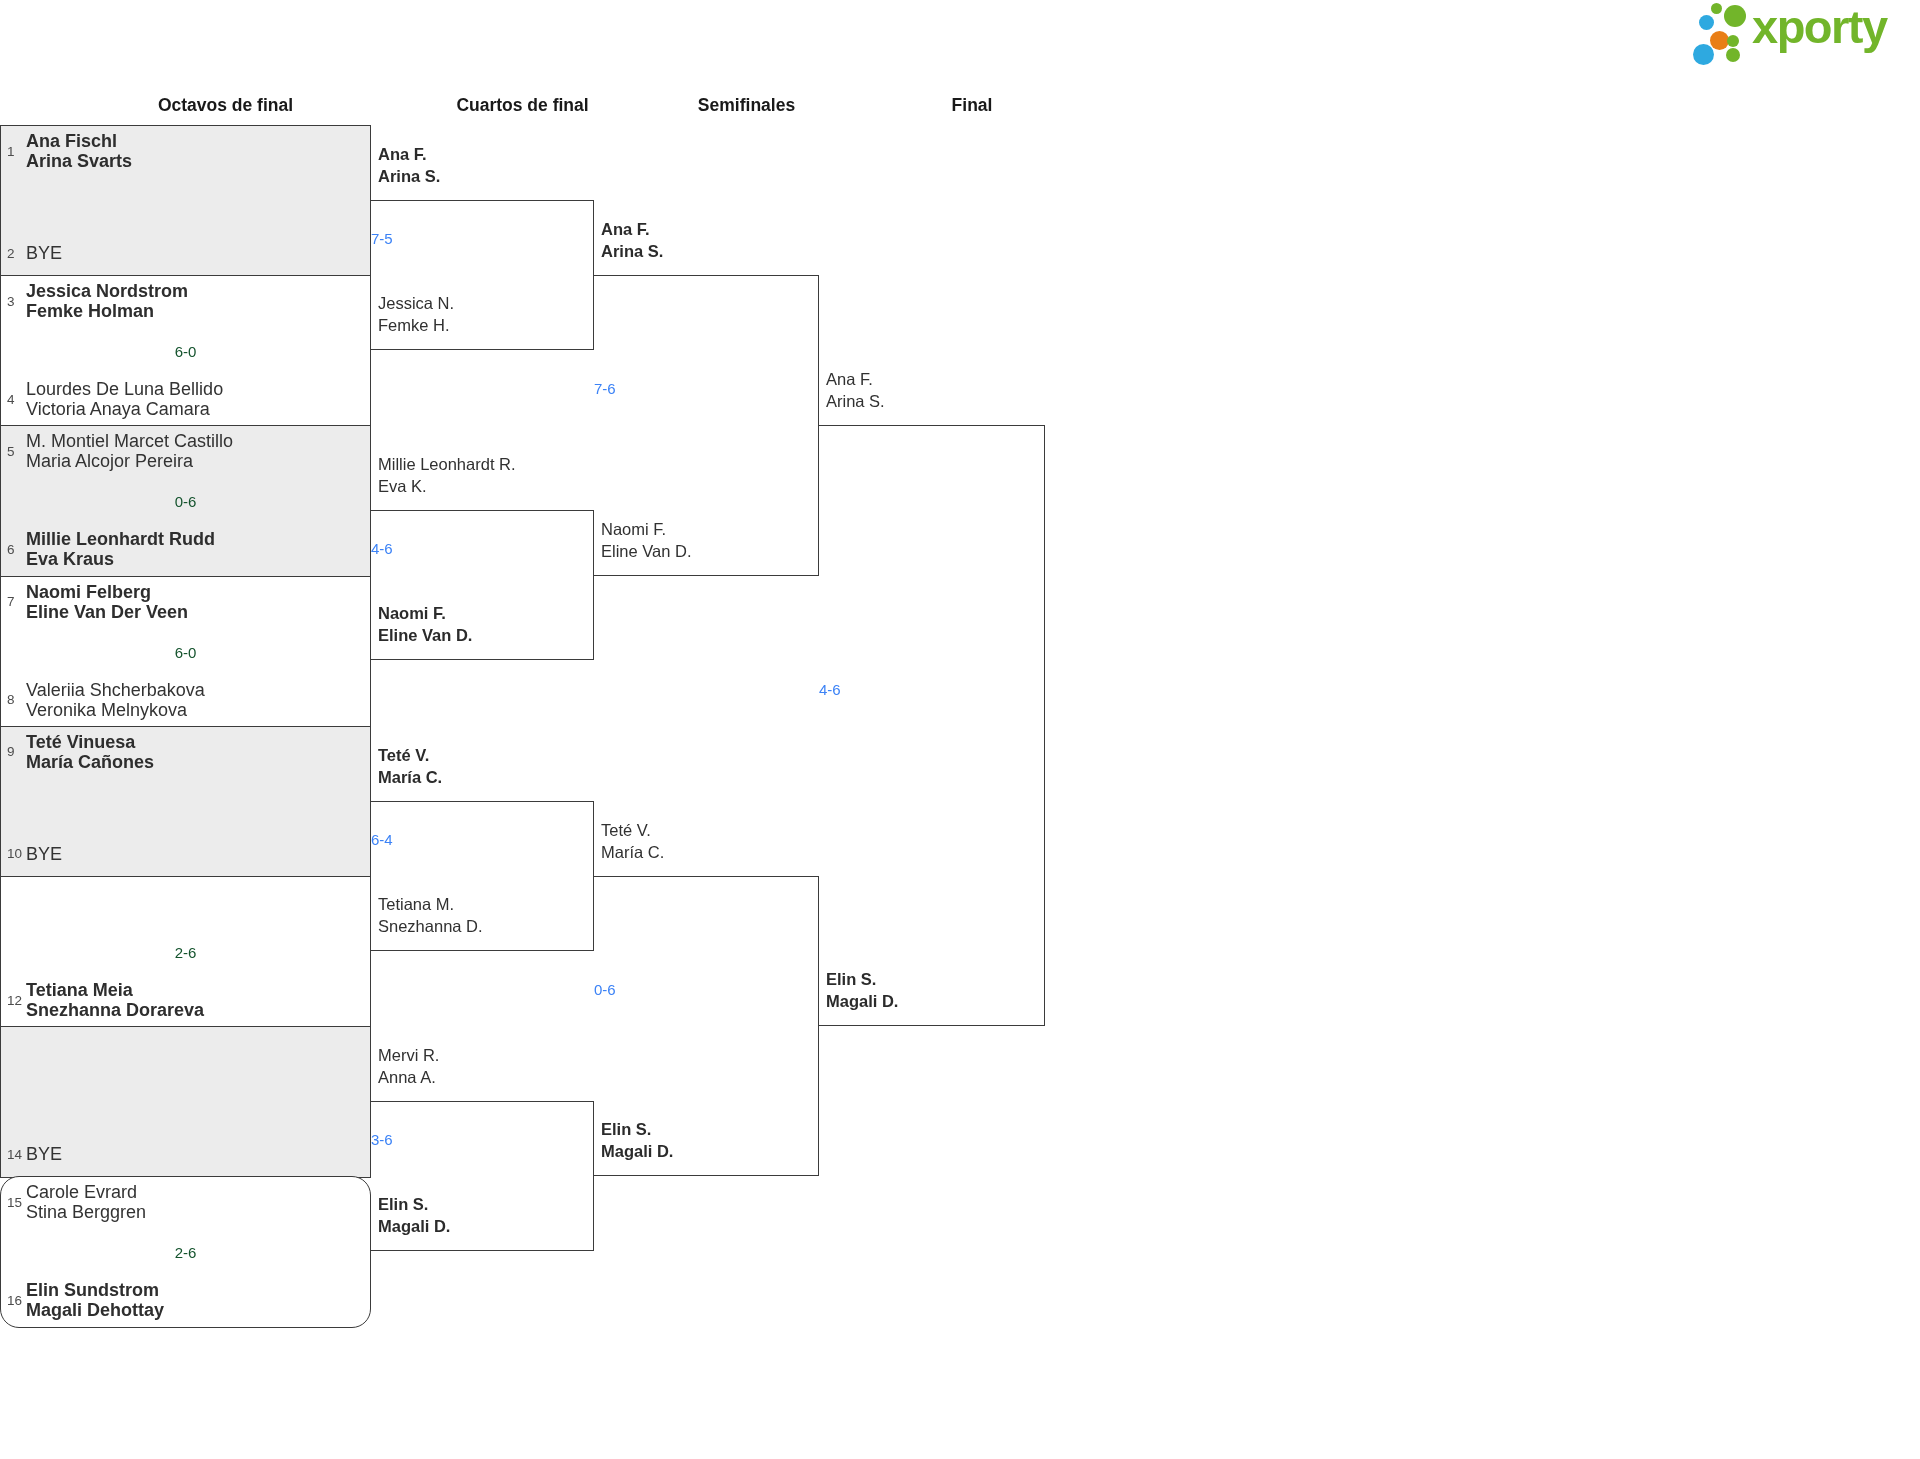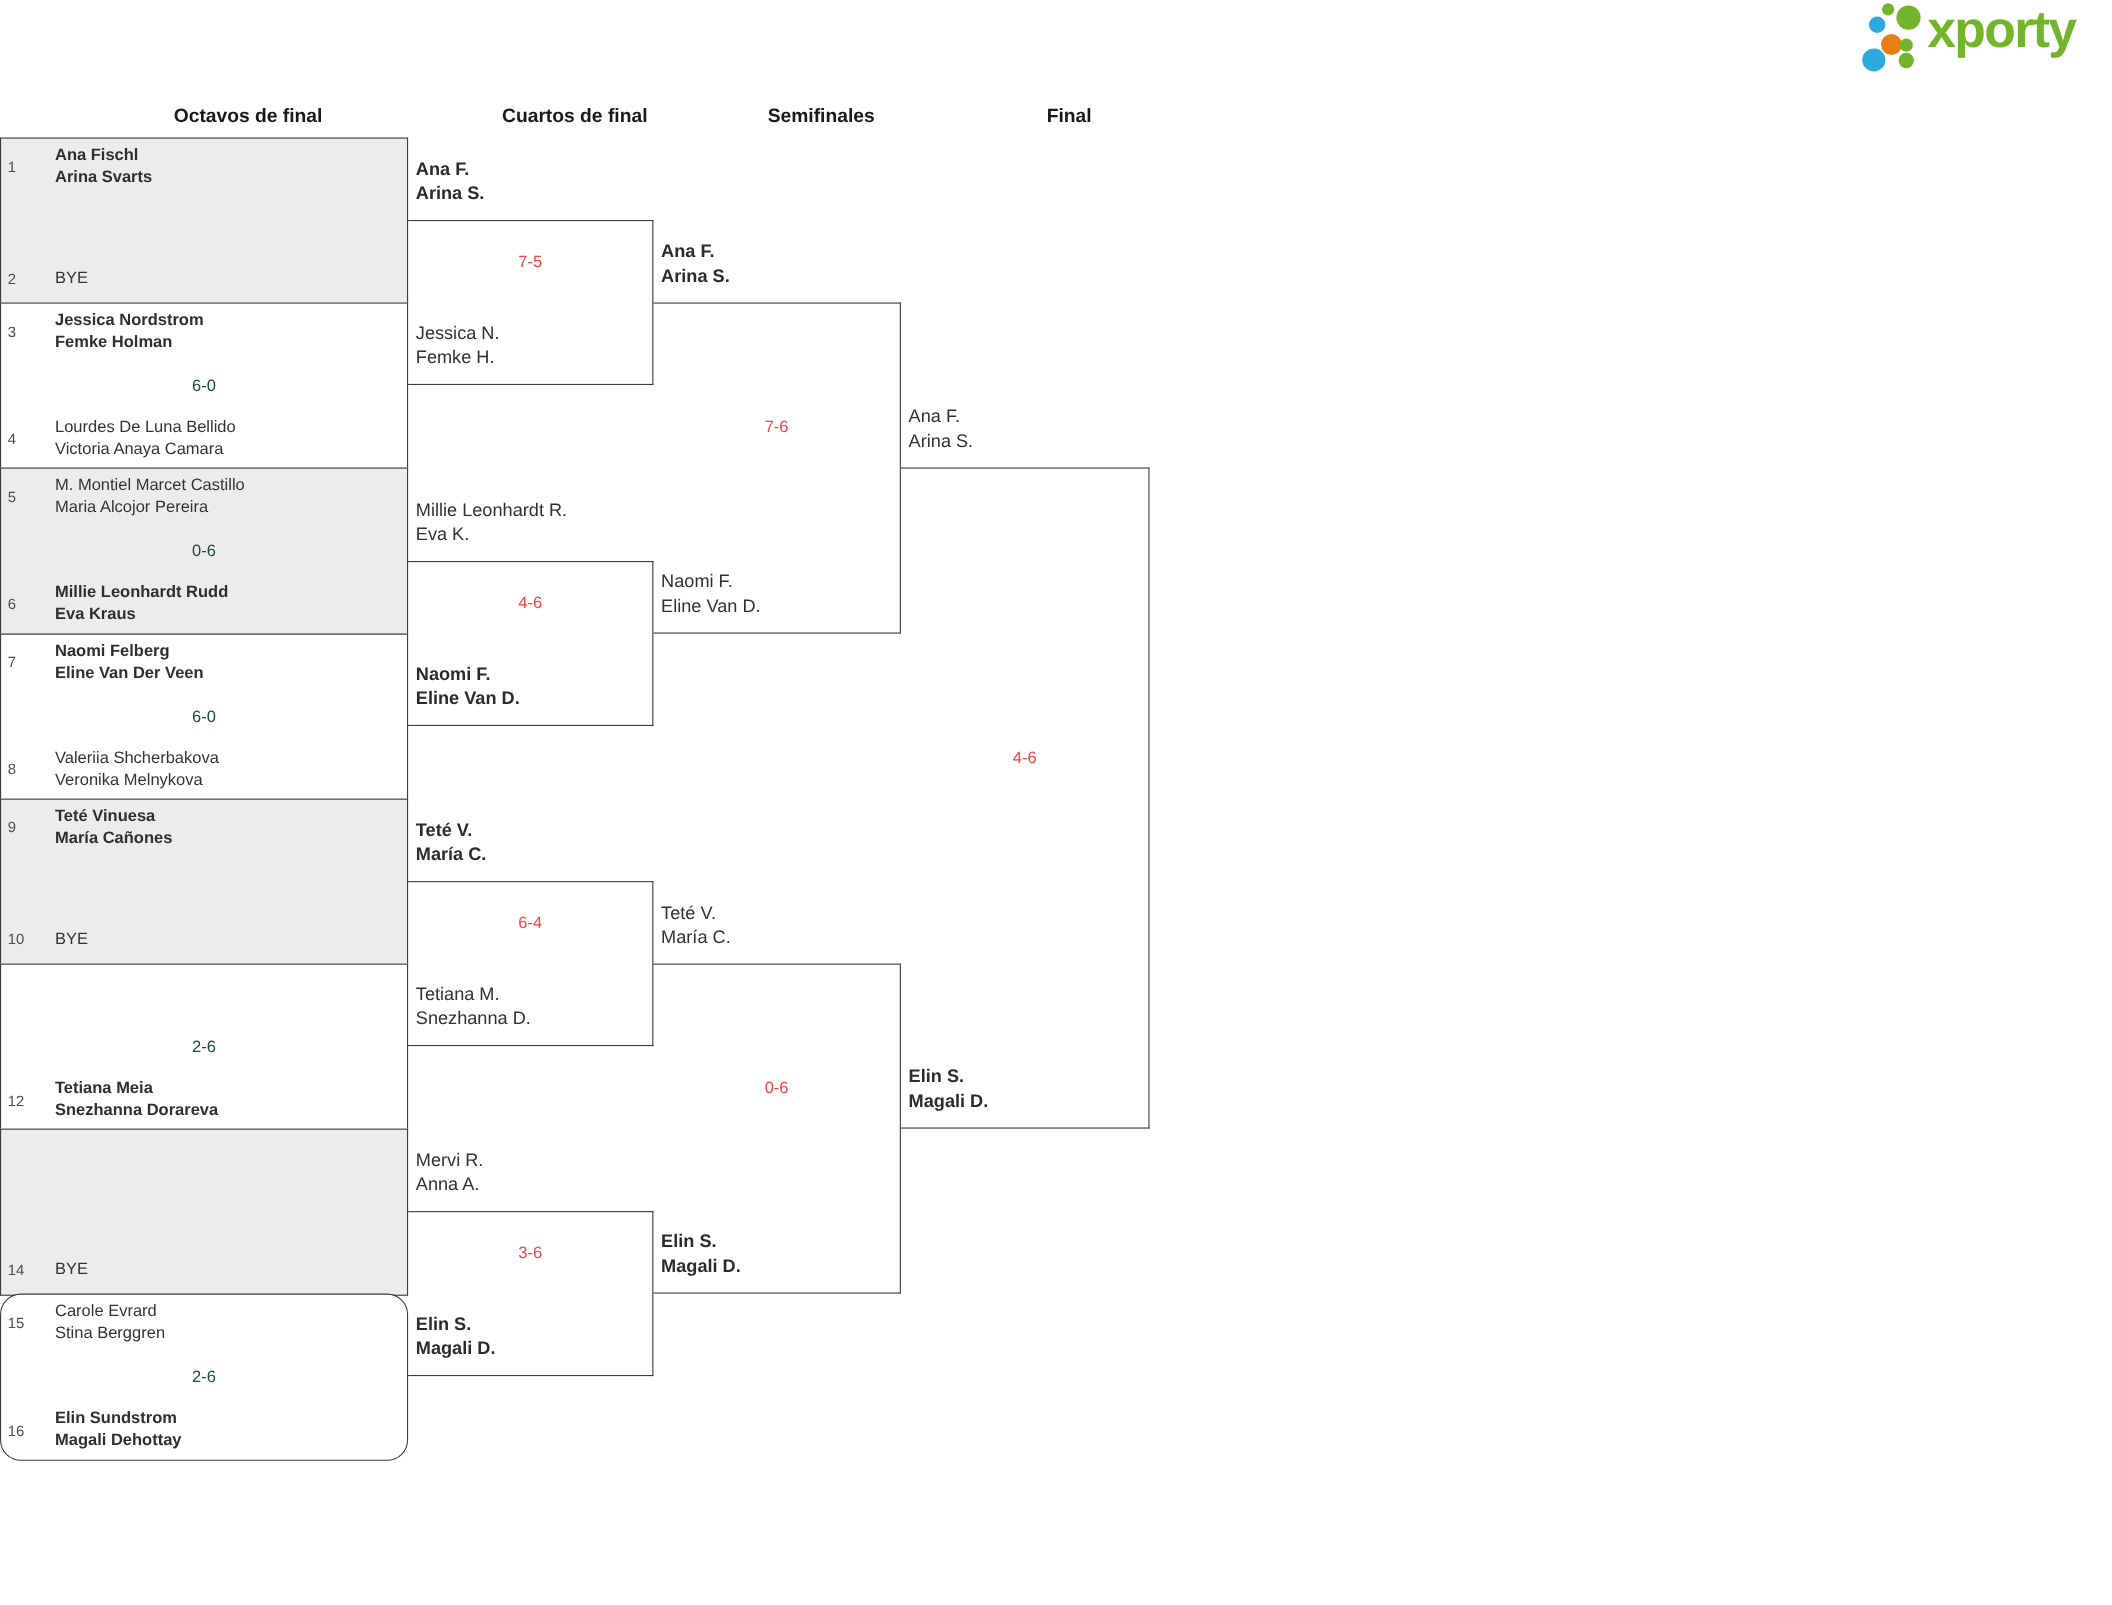--- a/index.html
+++ b/index.html
@@ -16,34 +16,34 @@
          font-size:17.5px; font-weight:700; color:#191919;padding-left:40px; }
   
   .box { position:absolute; left:0; width:371px; height:152px; box-sizing:border-box;
          border:1.5px solid #3b3b3b; background:#ffffff; }
   .box.alt { background:#ececec; }
   .slot { position:absolute; left:0; right:4px; display:flex; align-items:center; }
   .slot.top { top:5px; }
   .slot.bot { bottom:7px; }
   .slot.bot.bye { bottom:13px; }
   .seed { flex:0 0 19px; margin-left:6px; font-size:13.5px; color:#4c4c4c; }
-  .tname span { display:block; font-size:15px; line-height:20px; color:#333;margin-left:24px; }
+  .tname span { display:block; font-size:18px; line-height:20px; color:#333; }
   .tname.w span { font-weight:700; color:#2e2e2e; }
   .box-score { position:absolute; left:0; right:0; top:50%; transform:translateY(-50%);
                text-align:center; font-size:15px; color:#14532d; }
   
   .rect { position:absolute; box-sizing:border-box;
           border:1.5px solid #3b3b3b; border-left:none; }
   .rlabel { position:absolute; left:7px; white-space:nowrap; }
   .rlabel span { display:block; font-size:16.5px; line-height:22px; color:#313131; }
   .rlabel.w span { font-weight:700; color:#2b2b2b; }
   .rlabel.topl { top:-58px; }
   .rlabel.botl { bottom:13px; }
   .rect-score { position:absolute; left:0; right:0; top:calc(50% - 46px);
-                text-align:center; font-size:15px; line-height:20px; color:#ef4444; }
+                font-size:15px; line-height:20px; color:#3b82f6; }
   
   .logo { position:absolute; left:1690px; top:0; width:230px; height:72px; cursor:pointer; }
   .dot { position:absolute; border-radius:50%; }
   .logo-text { position:absolute; left:62px; top:-9px; font-size:47px; line-height:72px;
                font-weight:700; letter-spacing:-1.5px; }
 </style>
 </head>
 <body>
 
 <div class="page">

